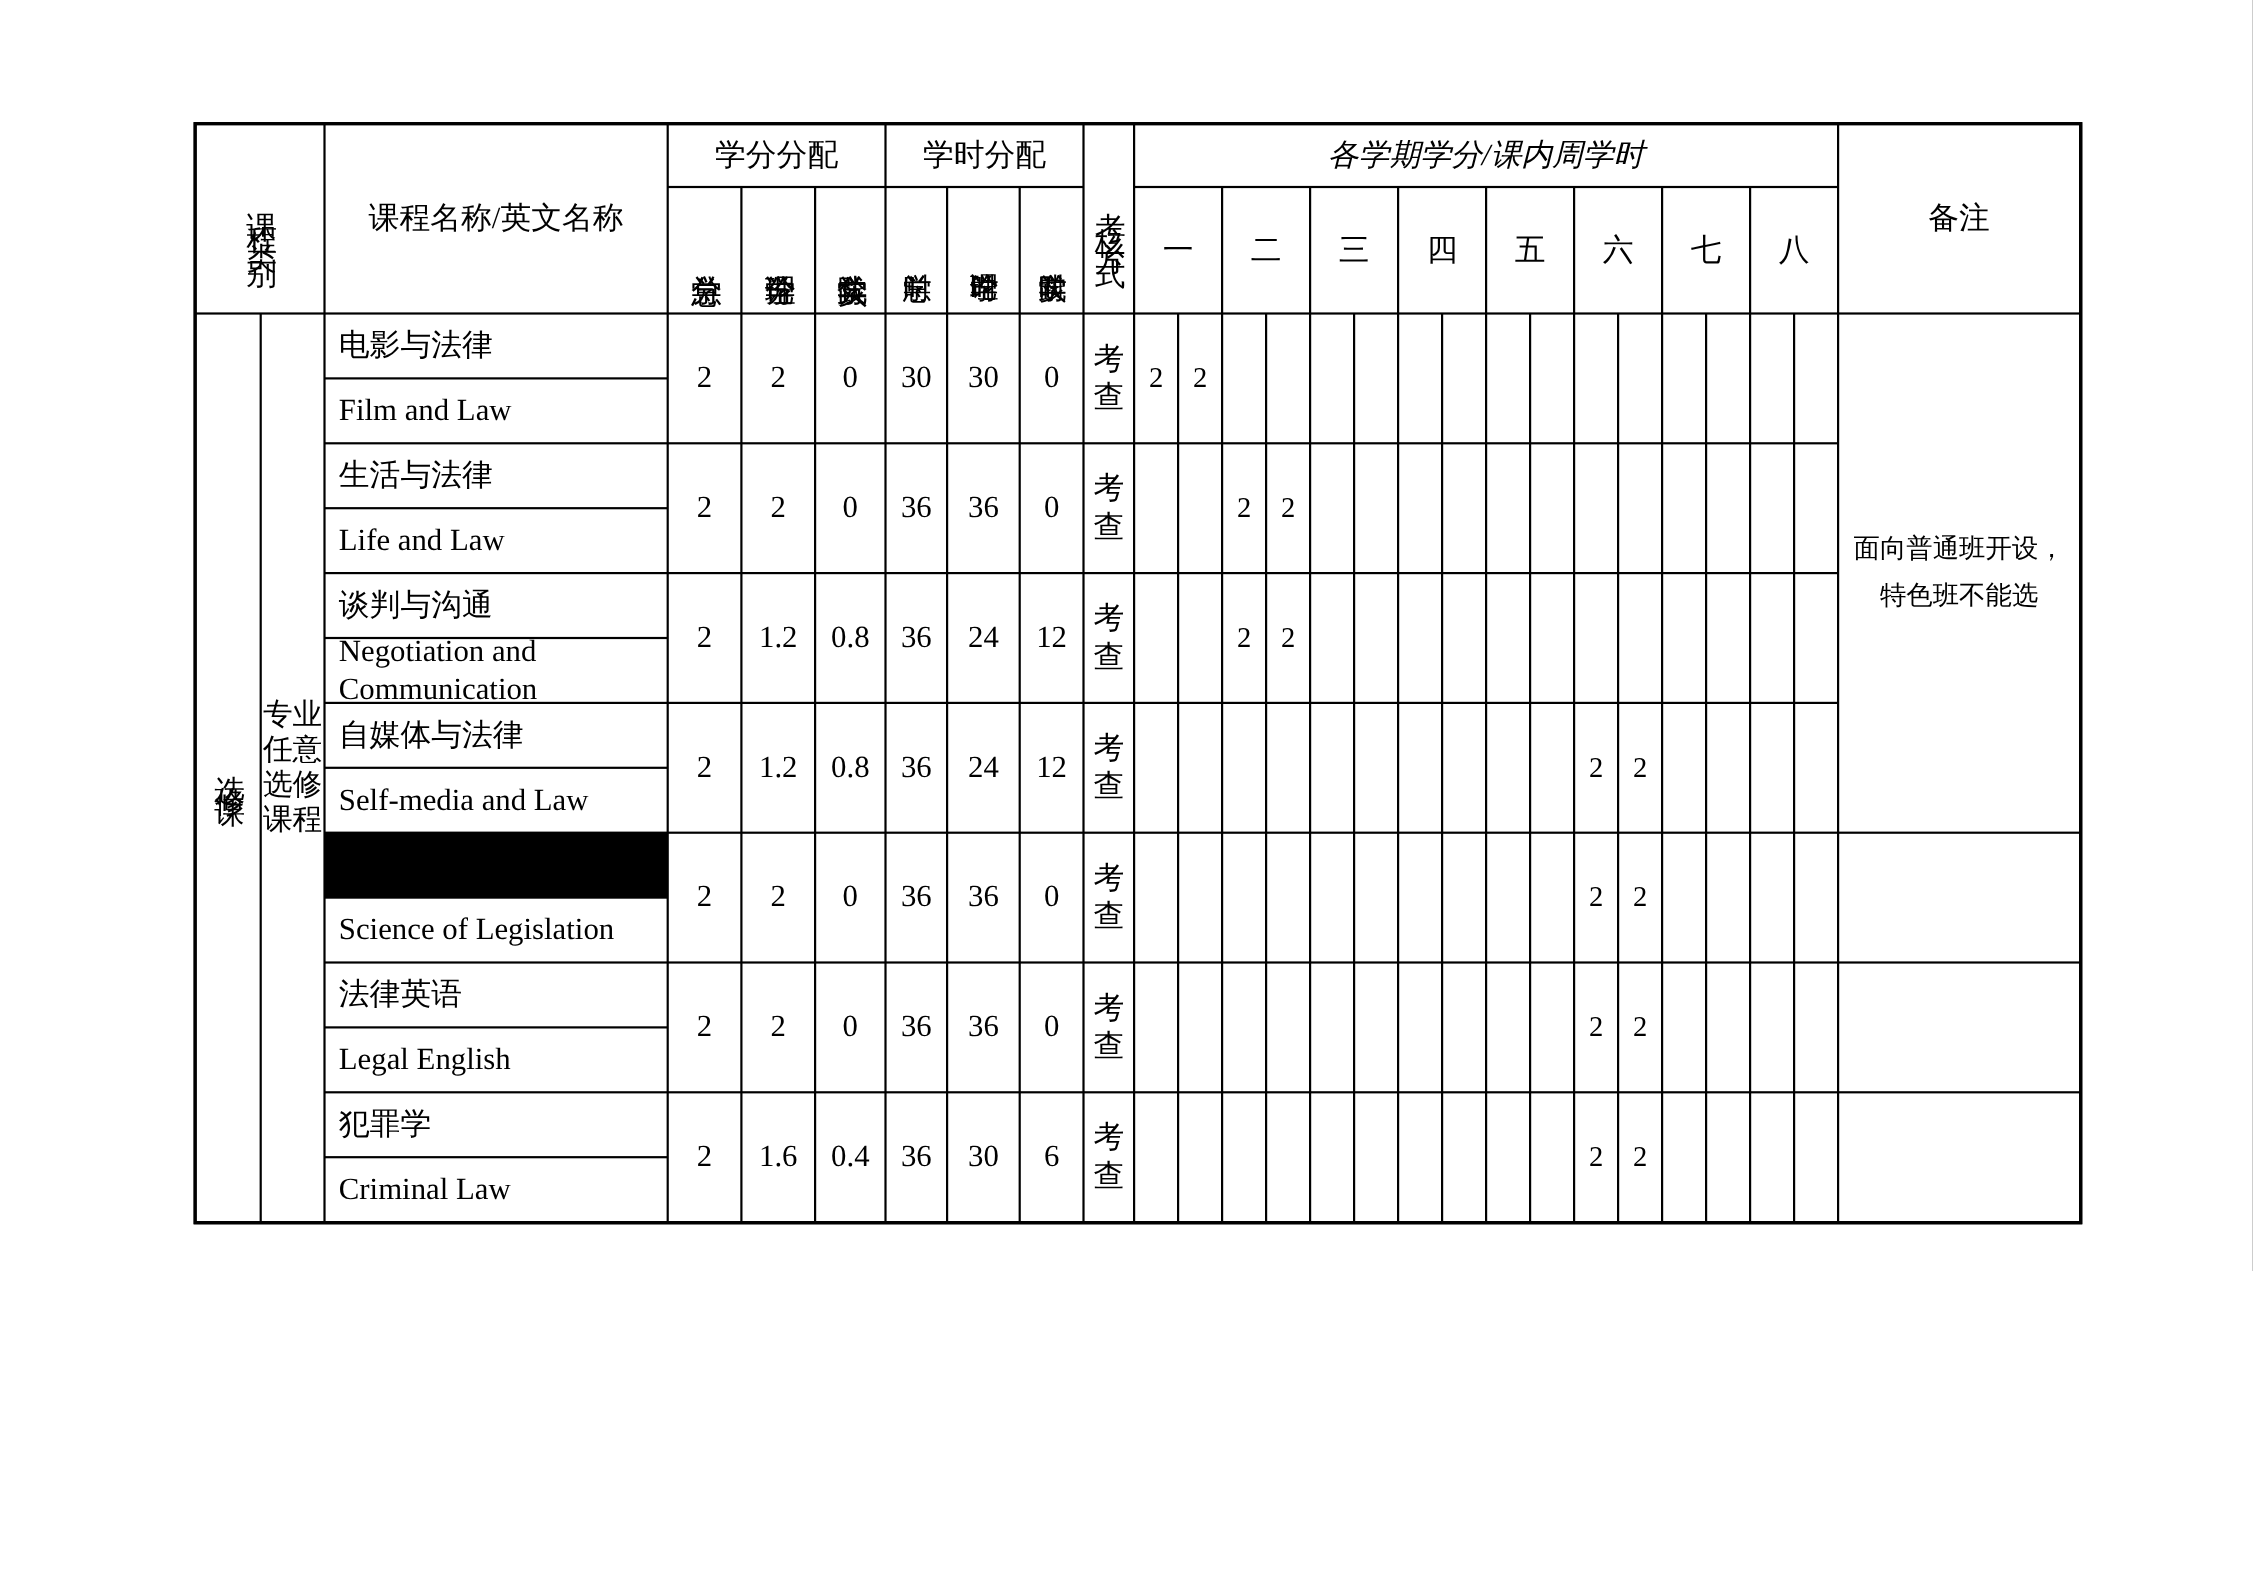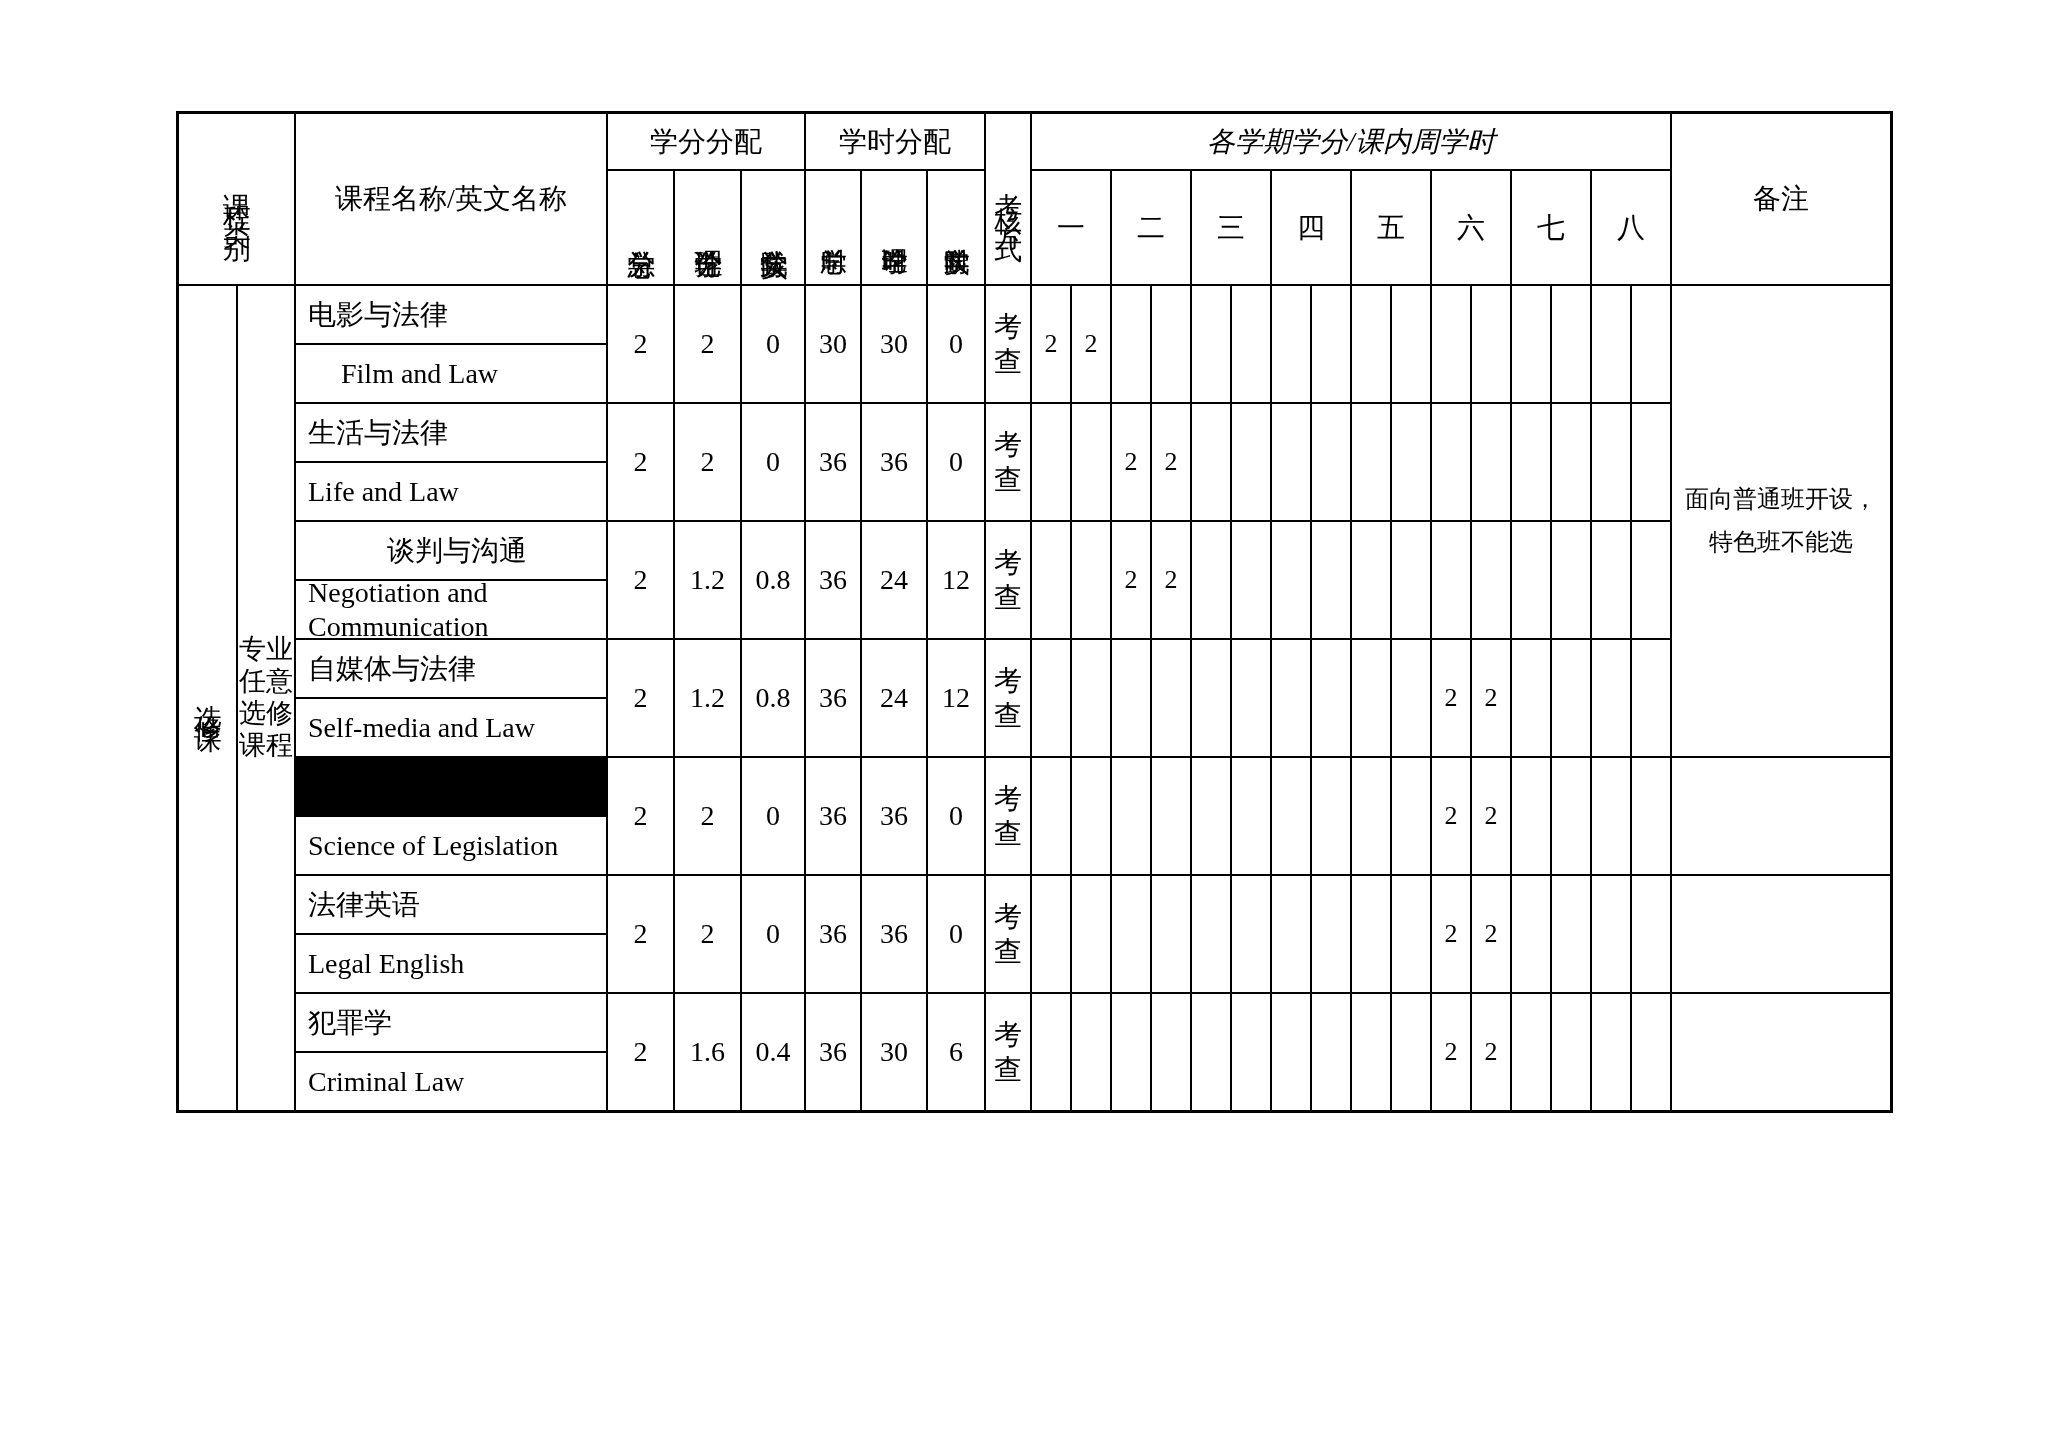--- a/index.html
+++ b/index.html
@@ -100,21 +100,21 @@
     </div>
     <div class="c vcat" style="grid-area: 3 / 1 / 17 / 2;">
       <span class="t">选修课</span>
     </div>
     <div class="c name" style="grid-area: 3 / 3 / 4 / 4;">
       <span class="t">电影与法律</span>
     </div>
     <div class="c subcat" style="grid-area: 3 / 2 / 17 / 3;">
       <span class="t">专业任意选修课程</span>
     </div>
-    <div class="c name" style="grid-area: 4 / 3 / 5 / 4; padding-left: 33px;">
+    <div class="c name" style="grid-area: 4 / 3 / 5 / 4;">
       <span class="t">Film and Law</span>
     </div>
     <div class="c num" style="grid-area: 3 / 4 / 5 / 5;">
       <span class="t">2</span>
     </div>
     <div class="c num" style="grid-area: 3 / 5 / 5 / 6;">
       <span class="t">2</span>
     </div>
     <div class="c num" style="grid-area: 3 / 6 / 5 / 7;">
       <span class="t">0</span>
@@ -247,21 +247,21 @@
     </div>
     <div class="c sem" style="grid-area: 5 / 24 / 7 / 25;">
       <span class="t"></span>
     </div>
     <div class="c sem" style="grid-area: 5 / 25 / 7 / 26;">
       <span class="t"></span>
     </div>
     <div class="c sem" style="grid-area: 5 / 26 / 7 / 27;">
       <span class="t"></span>
     </div>
-    <div class="c name" style="grid-area: 7 / 3 / 8 / 4; justify-content: center;">
+    <div class="c name" style="grid-area: 7 / 3 / 8 / 4;">
       <span class="t">谈判与沟通</span>
     </div>
     <div class="c name" style="grid-area: 8 / 3 / 9 / 4;">
       <span class="t">Negotiation and Communication</span>
     </div>
     <div class="c num" style="grid-area: 7 / 4 / 9 / 5;">
       <span class="t">2</span>
     </div>
     <div class="c num" style="grid-area: 7 / 5 / 9 / 6;">
       <span class="t">1.2</span>

